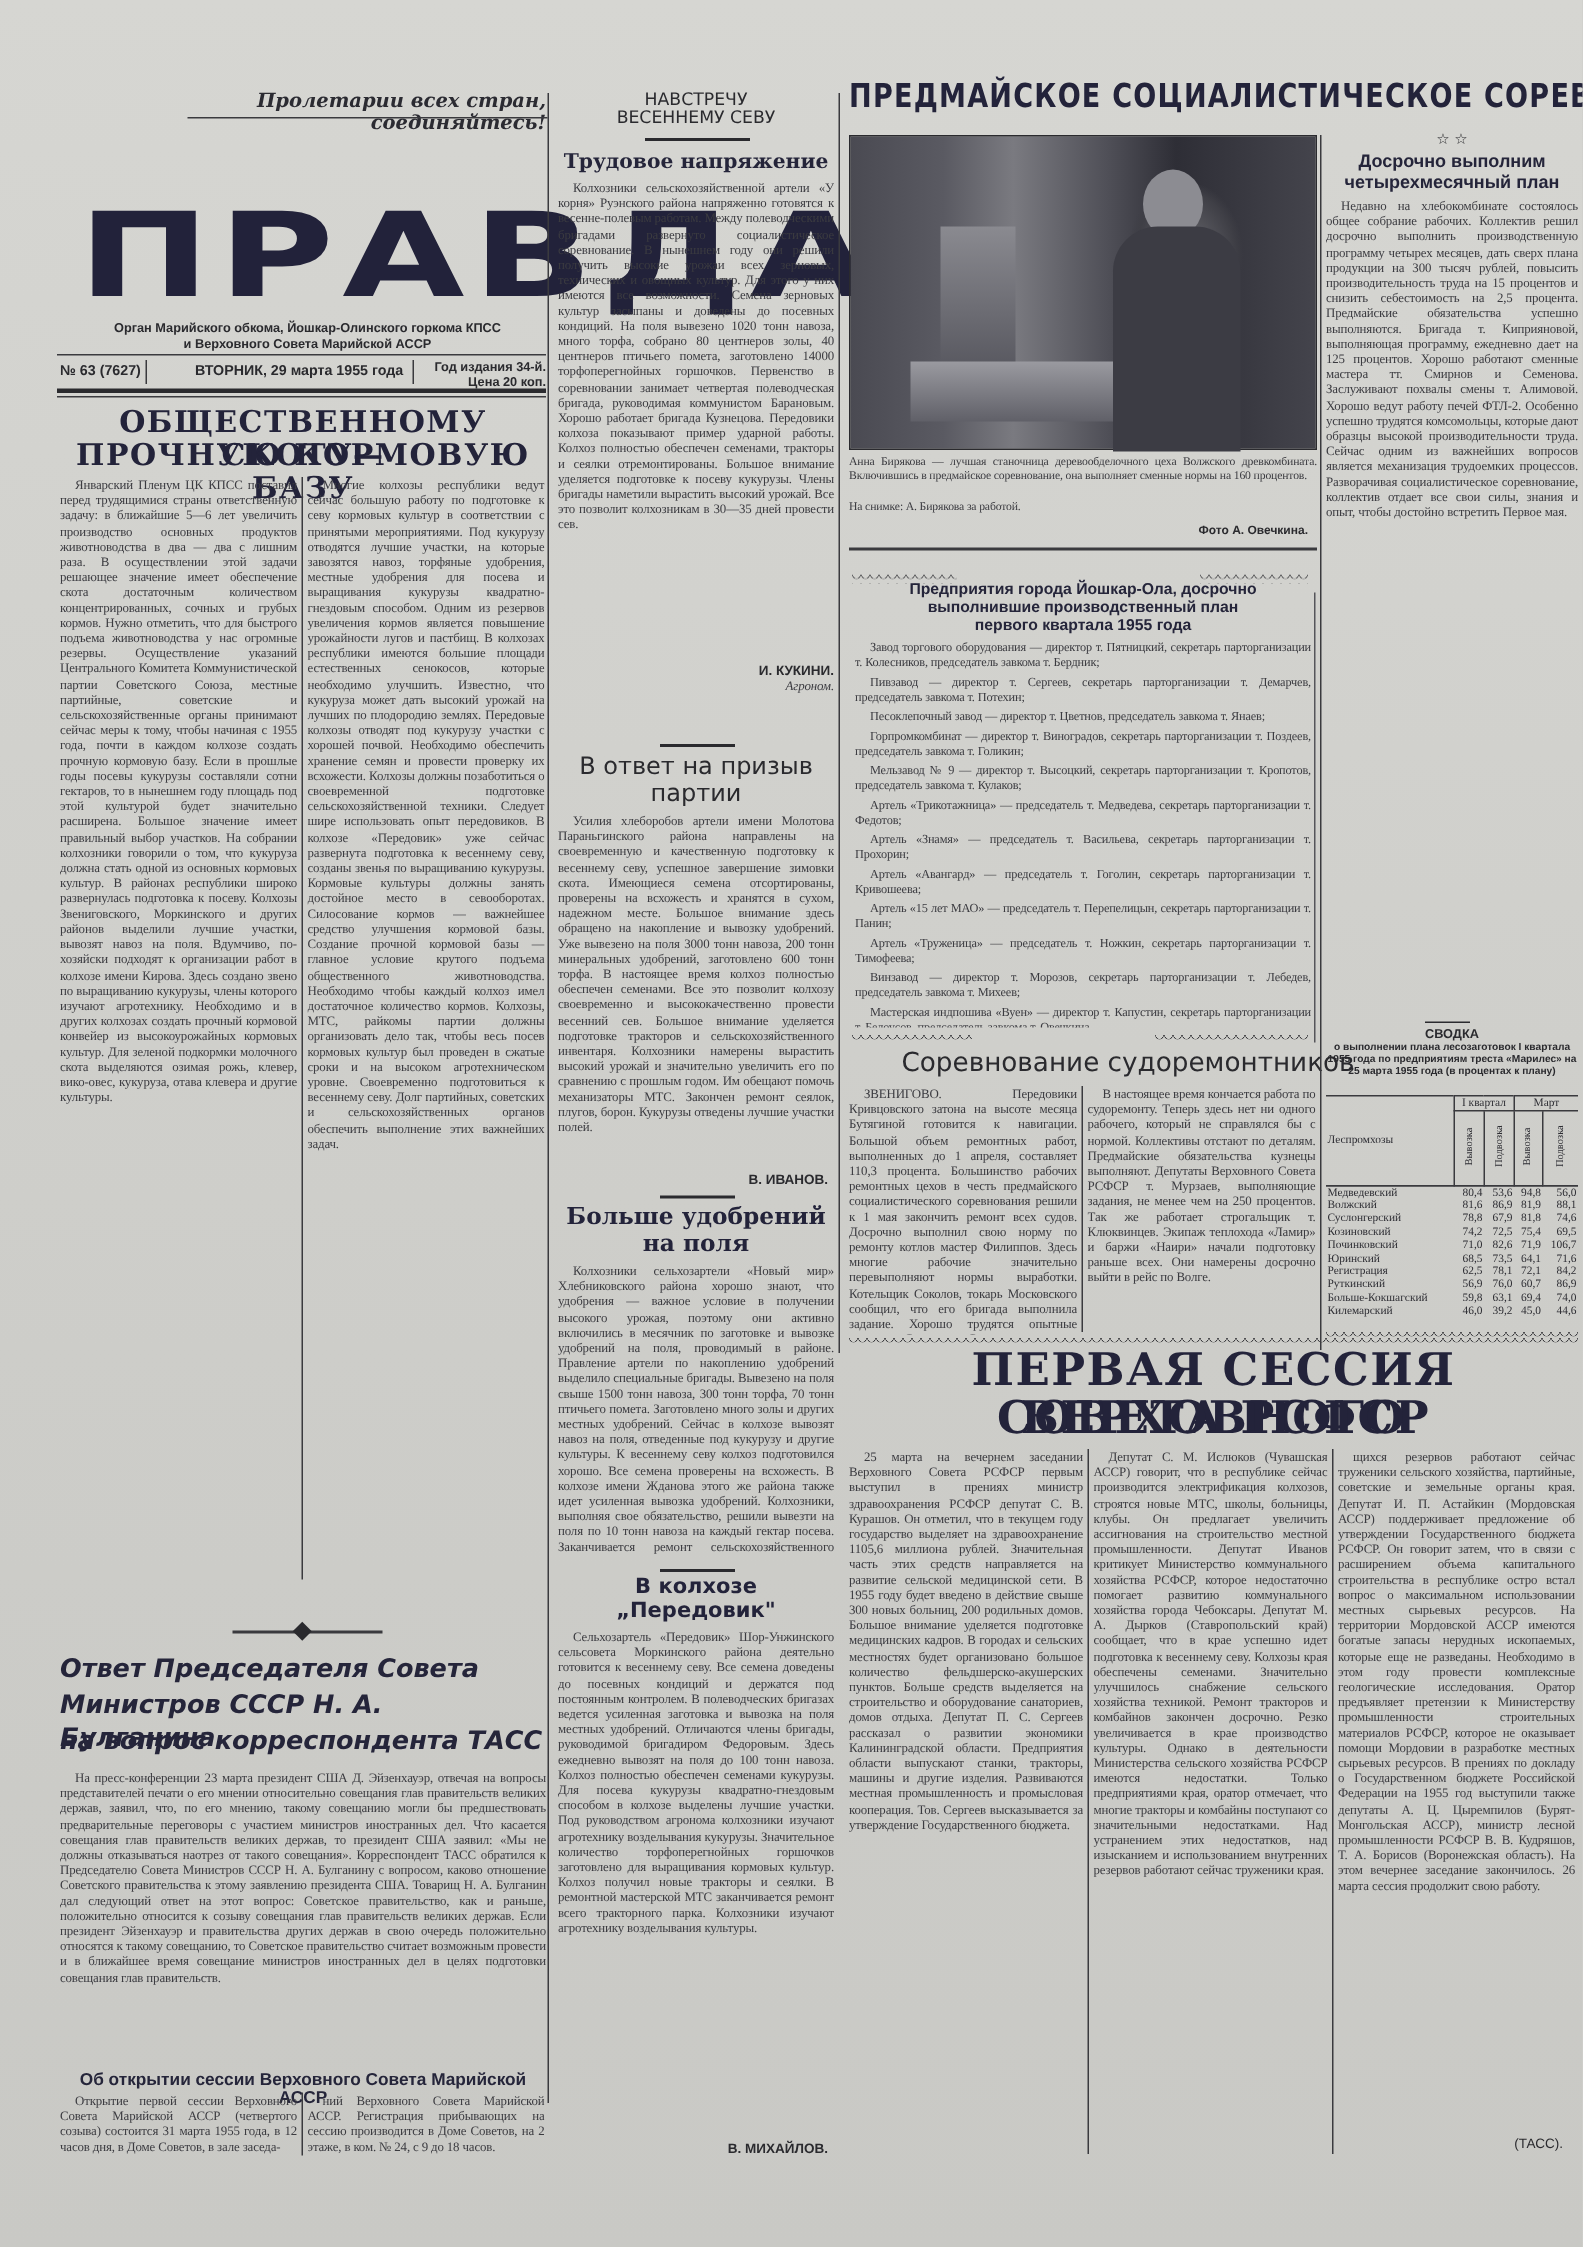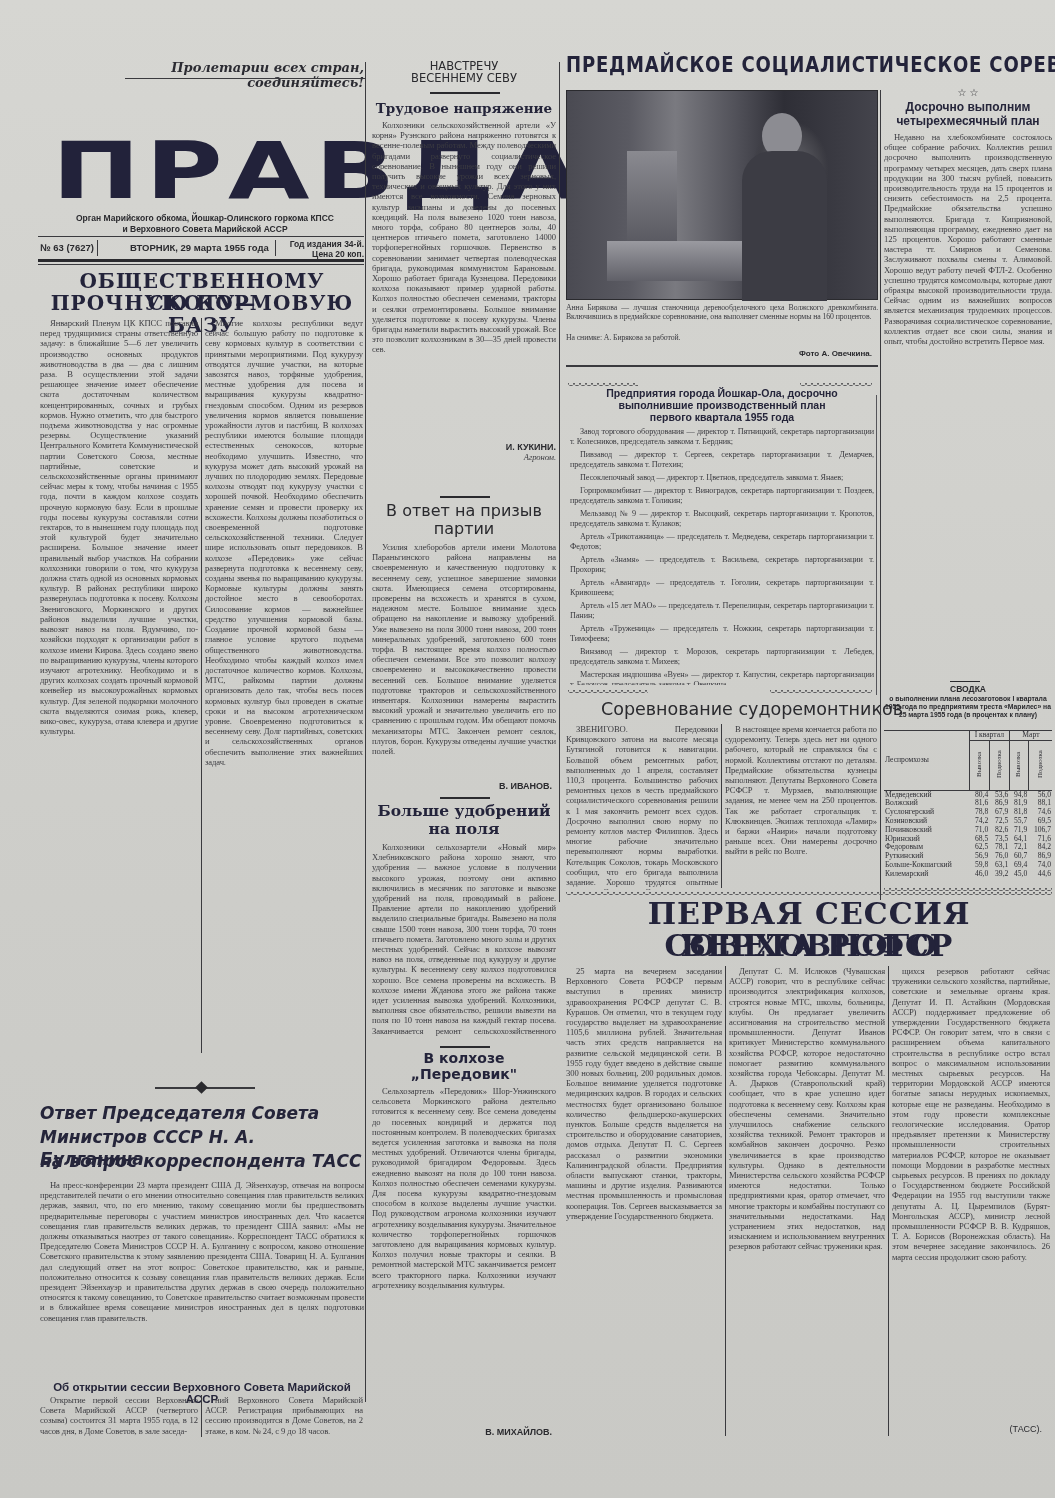--- a/index.html
+++ b/index.html
@@ -244,39 +244,39 @@
             <td style="white-space: nowrap;">Суслонгерский</td>
             <td class="num">78,8</td>
             <td class="num">67,9</td>
             <td class="num">81,8</td>
             <td class="num">74,6</td>
           </tr>
           <tr>
             <td style="white-space: nowrap;">Козиновский</td>
             <td class="num">74,2</td>
             <td class="num">72,5</td>
-            <td class="num">55,7</td>
+            <td class="num">75,4</td>
             <td class="num">69,5</td>
           </tr>
           <tr>
             <td style="white-space: nowrap;">Починковский</td>
             <td class="num">71,0</td>
             <td class="num">82,6</td>
             <td class="num">71,9</td>
             <td class="num">106,7</td>
           </tr>
           <tr>
             <td style="white-space: nowrap;">Юринский</td>
             <td class="num">68,5</td>
             <td class="num">73,5</td>
             <td class="num">64,1</td>
             <td class="num">71,6</td>
           </tr>
           <tr>
-            <td style="white-space: nowrap;">Федоровым</td>
+            <td style="white-space: nowrap;">Регистрация</td>
             <td class="num">62,5</td>
             <td class="num">78,1</td>
             <td class="num">72,1</td>
             <td class="num">84,2</td>
           </tr>
           <tr>
             <td style="white-space: nowrap;">Руткинский</td>
             <td class="num">56,9</td>
             <td class="num">76,0</td>
             <td class="num">60,7</td>

